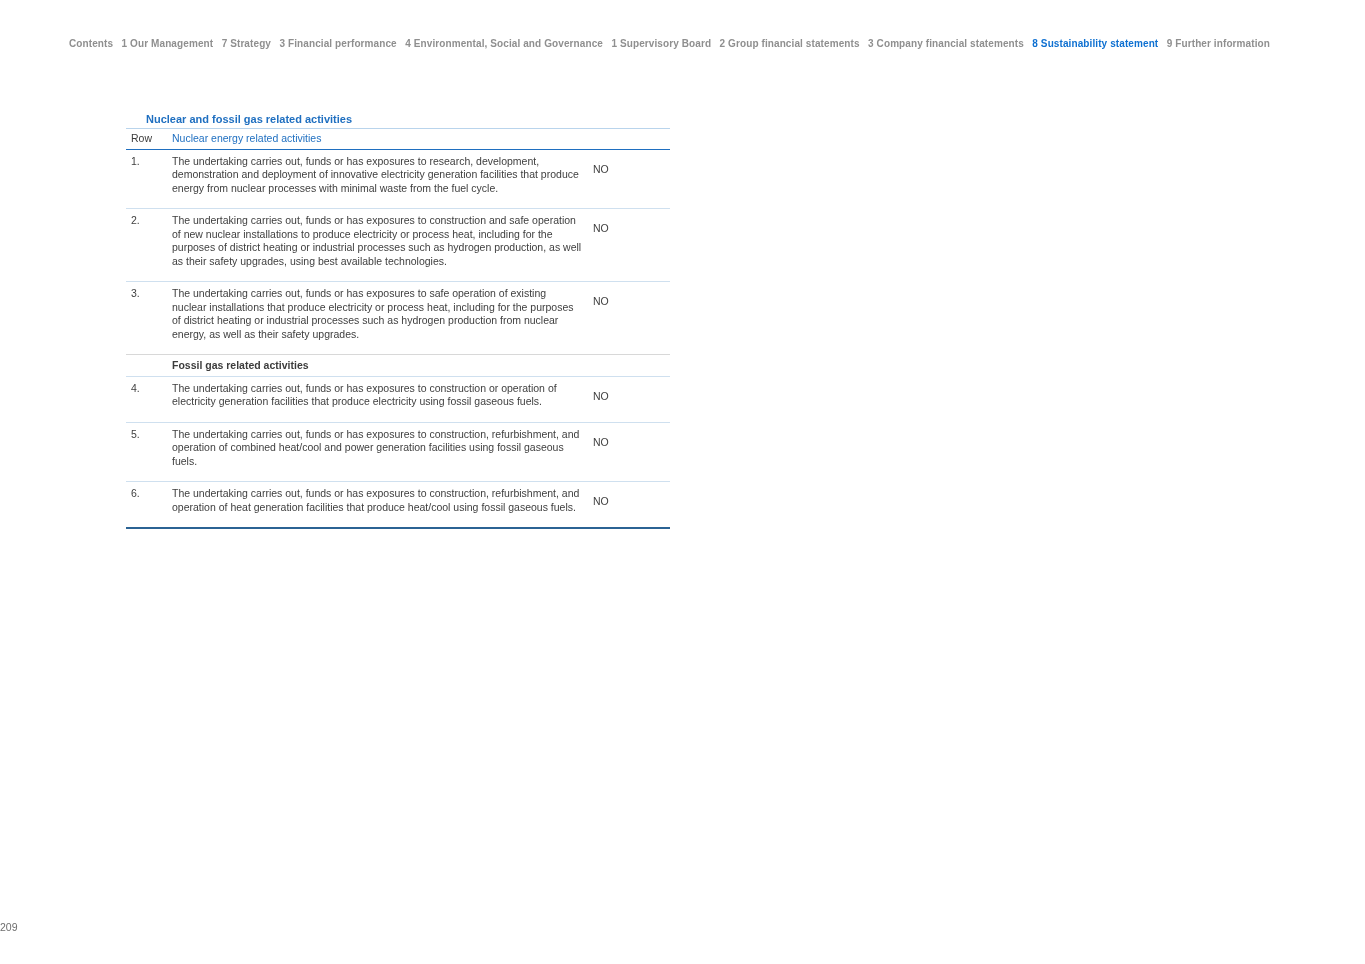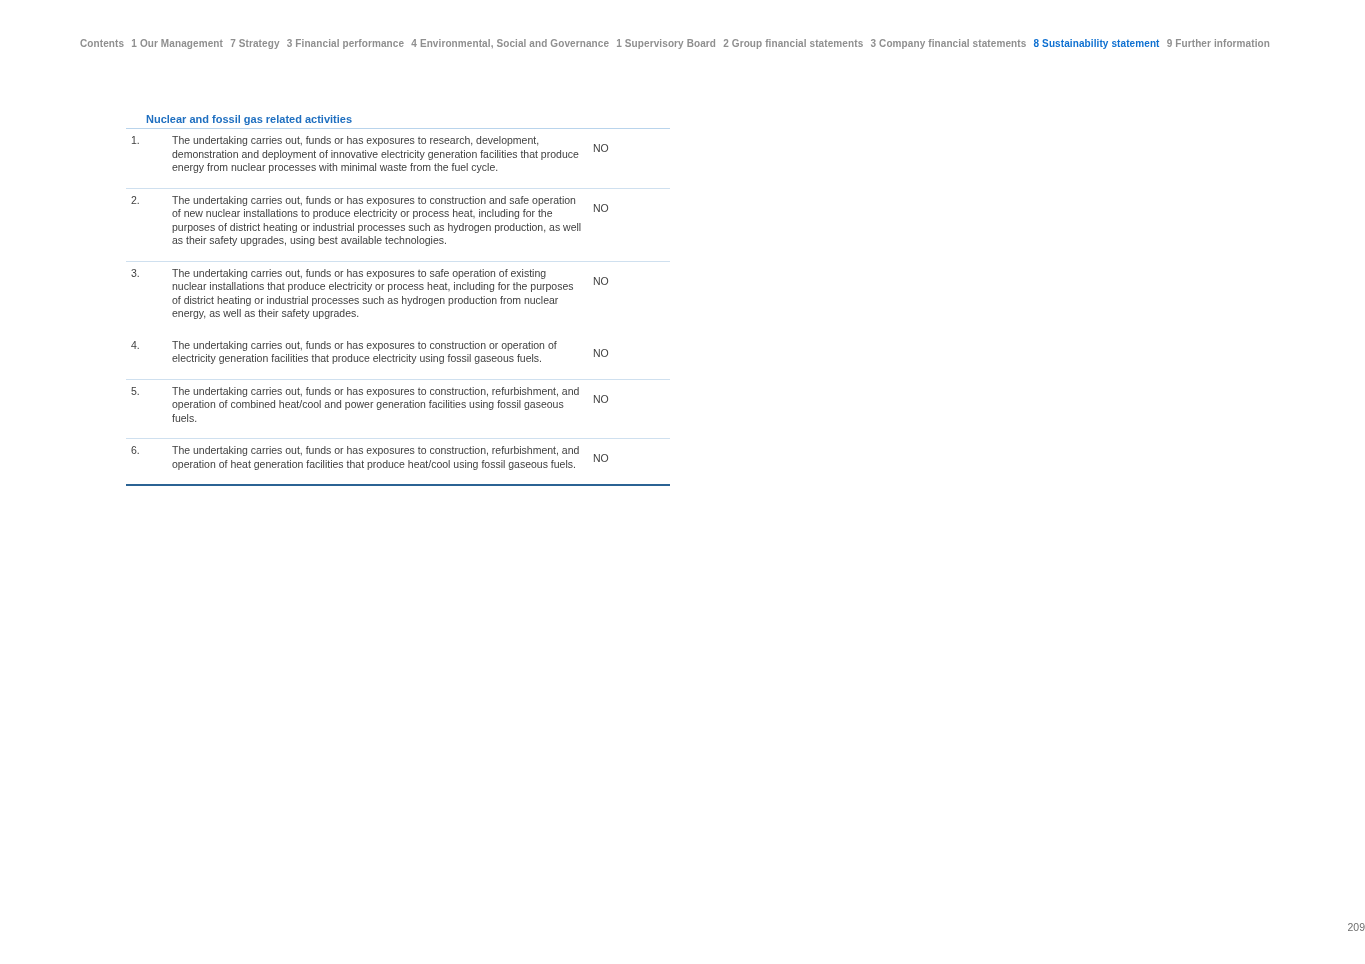--- a/index.html
+++ b/index.html
@@ -8,21 +8,21 @@
     position: relative;
     background: #ffffff;
     font-family: "Liberation Sans", sans-serif;
     color: #404040;
     overflow: hidden;
   }
 
   
   .top-nav {
     position: absolute;
-    top: 38px; left: 80px; right: 95px;
+    top: 38px; left: 69px; right: 95px;
     display: flex;
     justify-content: space-between;
     align-items: baseline;
   }
   .nav-item {
     font-size: 10px;
     font-weight: bold;
     color: #8f8f8f;
     white-space: nowrap;
     cursor: pointer;
@@ -74,24 +74,23 @@
   }
   .t-row.subheader .c-desc { padding: 4px 10px 3px 0; }
   .t-row.subheader .c-num,
   .t-row.subheader .c-ans { padding: 4px 0 3px 0; }
   .t-body .t-row.last { border-bottom: 2px solid #2b6394; }
 
   
   .page-footer {
     position: absolute;
     top: 921px; left: 0; right: 0;
-    text-align: right;
+    text-align: left;
     font-size: 10.5px;
     color: #6e6e6e;
-    padding-left: 34px;
   }
 </style>
 </head>
 <body>
 
 <div class="top-nav">
   <span class="nav-item">Contents</span>
   <span class="nav-item">1 Our Management</span>
   <span class="nav-item">7 Strategy</span>
   <span class="nav-item">3 Financial performance</span>
@@ -101,20 +100,25 @@
   <span class="nav-item">3 Company financial statements</span>
   <span class="nav-item active">8 Sustainability statement</span>
   <span class="nav-item">9 Further information</span>
 </div>
 
 <div class="doc">
   <div class="table-title">Nuclear and fossil gas related activities</div>
 
   <div class="ntable">
 
+    <div class="t-row t-head">
+      <div class="c-num">Row</div>
+      <div class="c-desc">Nuclear energy related activities</div>
+      <div class="c-ans"></div>
+    </div>
 
     <div class="t-body">
 
       <div class="t-row">
         <div class="c-num">1.</div>
         <div class="c-desc">The undertaking carries out, funds or has exposures to research, development, demonstration and deployment of innovative electricity generation facilities that produce energy from nuclear processes with minimal waste from the fuel cycle.</div>
         <div class="c-ans">NO</div>
       </div>
 
       <div class="t-row">
@@ -122,20 +126,25 @@
         <div class="c-desc">The undertaking carries out, funds or has exposures to construction and safe operation of new nuclear installations to produce electricity or process heat, including for the purposes of district heating or industrial processes such as hydrogen production, as well as their safety upgrades, using best available technologies.</div>
         <div class="c-ans">NO</div>
       </div>
 
       <div class="t-row no-sep">
         <div class="c-num">3.</div>
         <div class="c-desc">The undertaking carries out, funds or has exposures to safe operation of existing nuclear installations that produce electricity or process heat, including for the purposes of district heating or industrial processes such as hydrogen production from nuclear energy, as well as their safety upgrades.</div>
         <div class="c-ans">NO</div>
       </div>
 
+      <div class="t-row subheader">
+        <div class="c-num"></div>
+        <div class="c-desc">Fossil gas related activities</div>
+        <div class="c-ans"></div>
+      </div>
 
       <div class="t-row">
         <div class="c-num">4.</div>
         <div class="c-desc">The undertaking carries out, funds or has exposures to construction or operation of electricity generation facilities that produce electricity using fossil gaseous fuels.</div>
         <div class="c-ans">NO</div>
       </div>
 
       <div class="t-row">
         <div class="c-num">5.</div>
         <div class="c-desc">The undertaking carries out, funds or has exposures to construction, refurbishment, and operation of combined heat/cool and power generation facilities using fossil gaseous fuels.</div>

